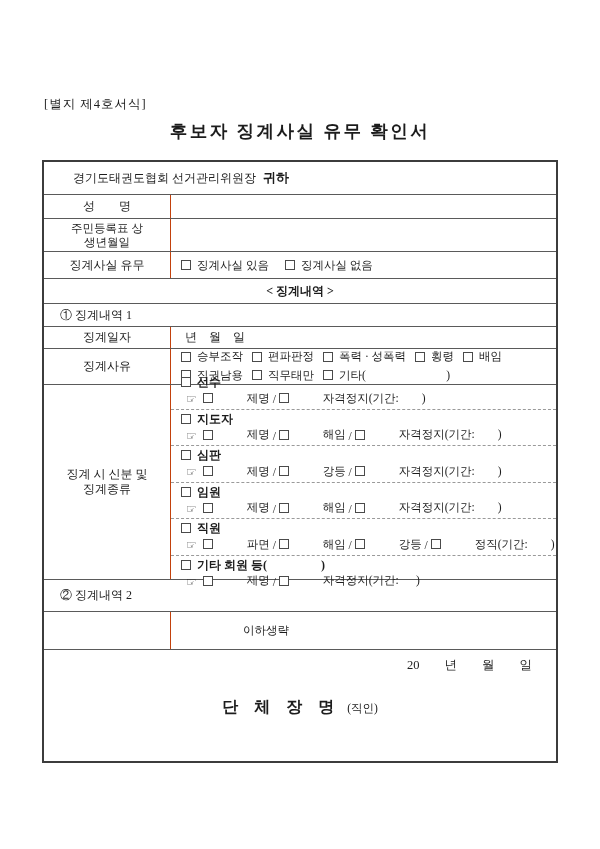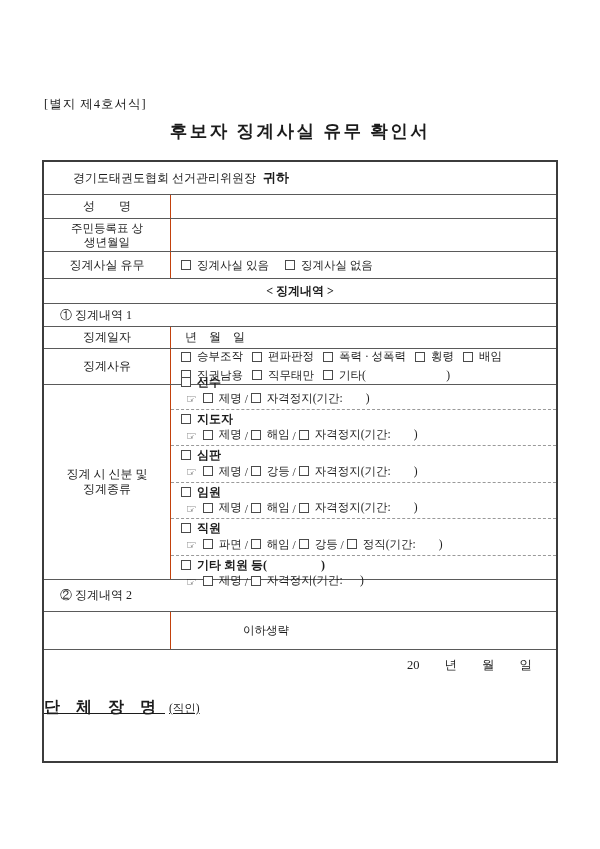--- a/index.html
+++ b/index.html
@@ -67,27 +67,27 @@
   .role-block:first-child { border-top:none; }
   .role-name { font-weight:bold; font-size:12px; }
   .role-opts { padding-left:5px; }
   .pointer { display:inline-block; margin-right:6px; font-size:12px; }
   .r-item2 { height:32px; }
   .r-omit { height:38px; }
   .r-omit .cell-r { padding-left:72px; font-size:11.5px; }
   .r-footer { height:112px; display:block; }
   .footer-statement { padding:13px 10px 0 8px; font-size:12.5px; word-spacing:4px; }
   .footer-date { text-align:right; padding-right:24px; margin-top:7px; font-size:12.5px; }
-  .footer-sign { margin-top:23px; font-size:12px;text-decoration:underline; }
+  .footer-sign { text-align:center; margin-top:23px; font-size:12px; }
   .signer { font-weight:bold; font-size:16px; letter-spacing:6px; }
   .seal-note { font-size:11.5px; margin-left:4px; }
 
   
   .cb-item { display:inline-flex; align-items:center; margin-right:9px; }
-  .cb-join .cb-item { margin-right:0; }
+  .cb-join .cb-item { margin-right:0;gap:28px; }
   .cbx {
     display:inline-block; width:10px; height:10px;
     border:1.2px solid #4a4a4a; background:#fff;
     margin-right:6px; flex:0 0 auto;
   }
   .cb-label { white-space:pre; font-size:11.5px; }
   .role-name .cb-label { font-size:12px; font-weight:bold; }
   .cb-sep { white-space:pre; font-size:11.5px; }
   .fact-opts .cb-item { margin-right:16px; }
 </style>

